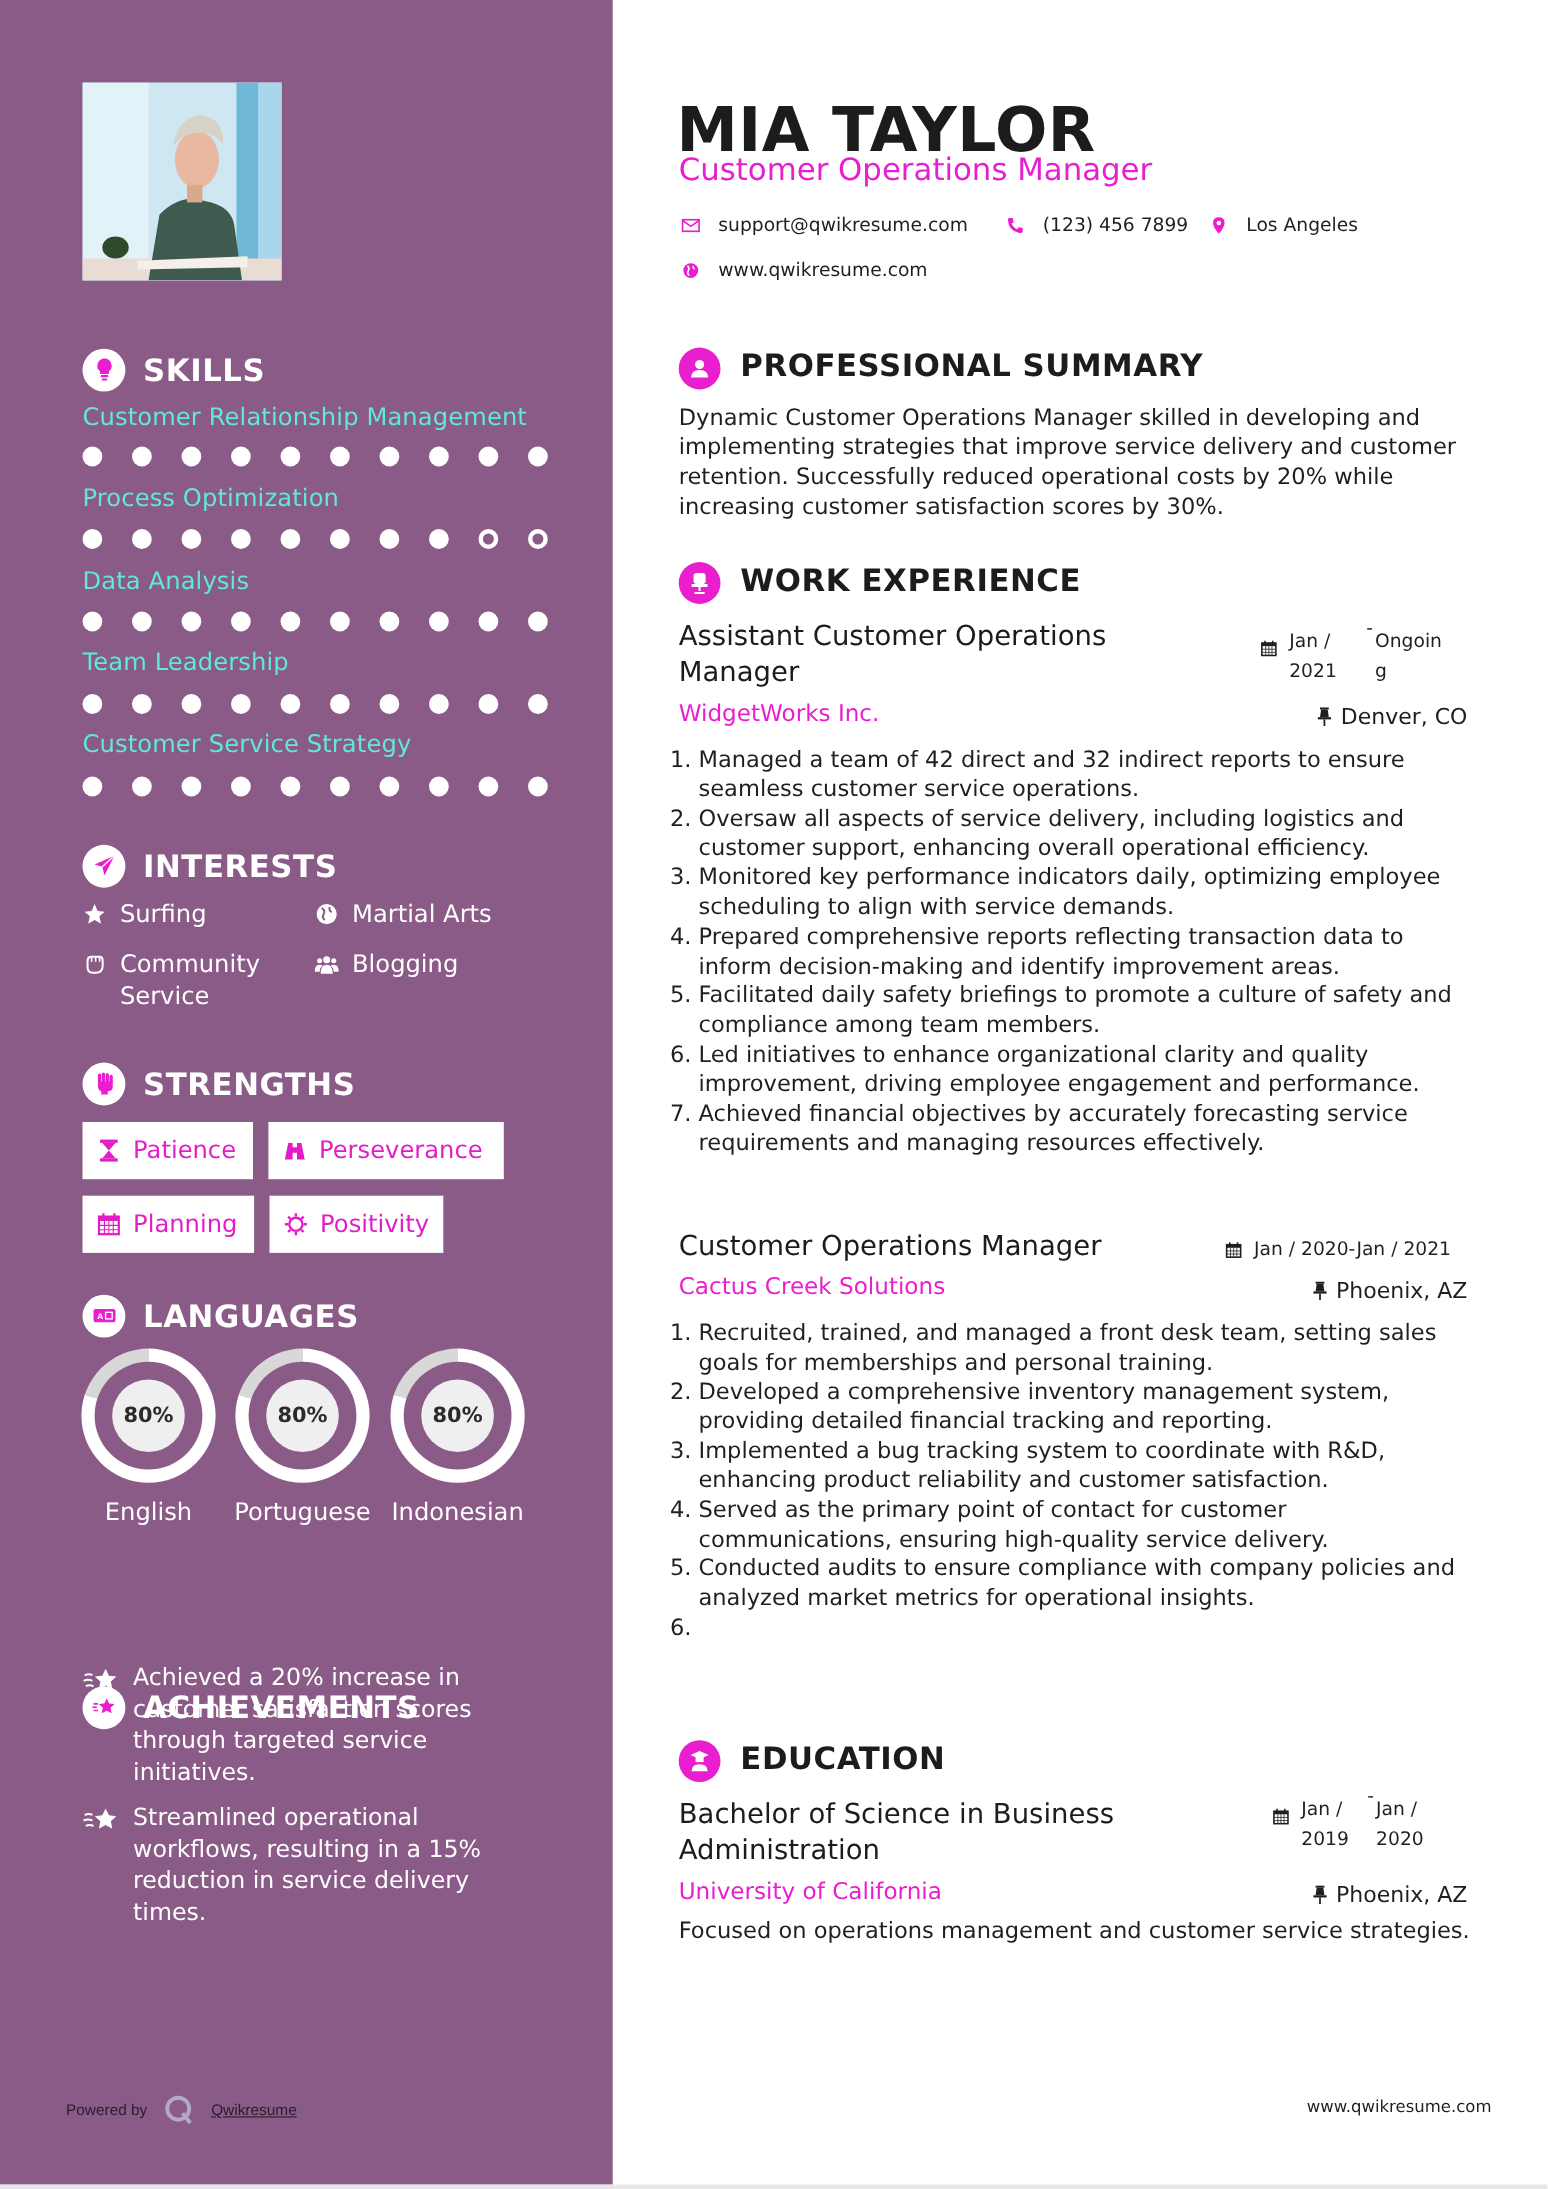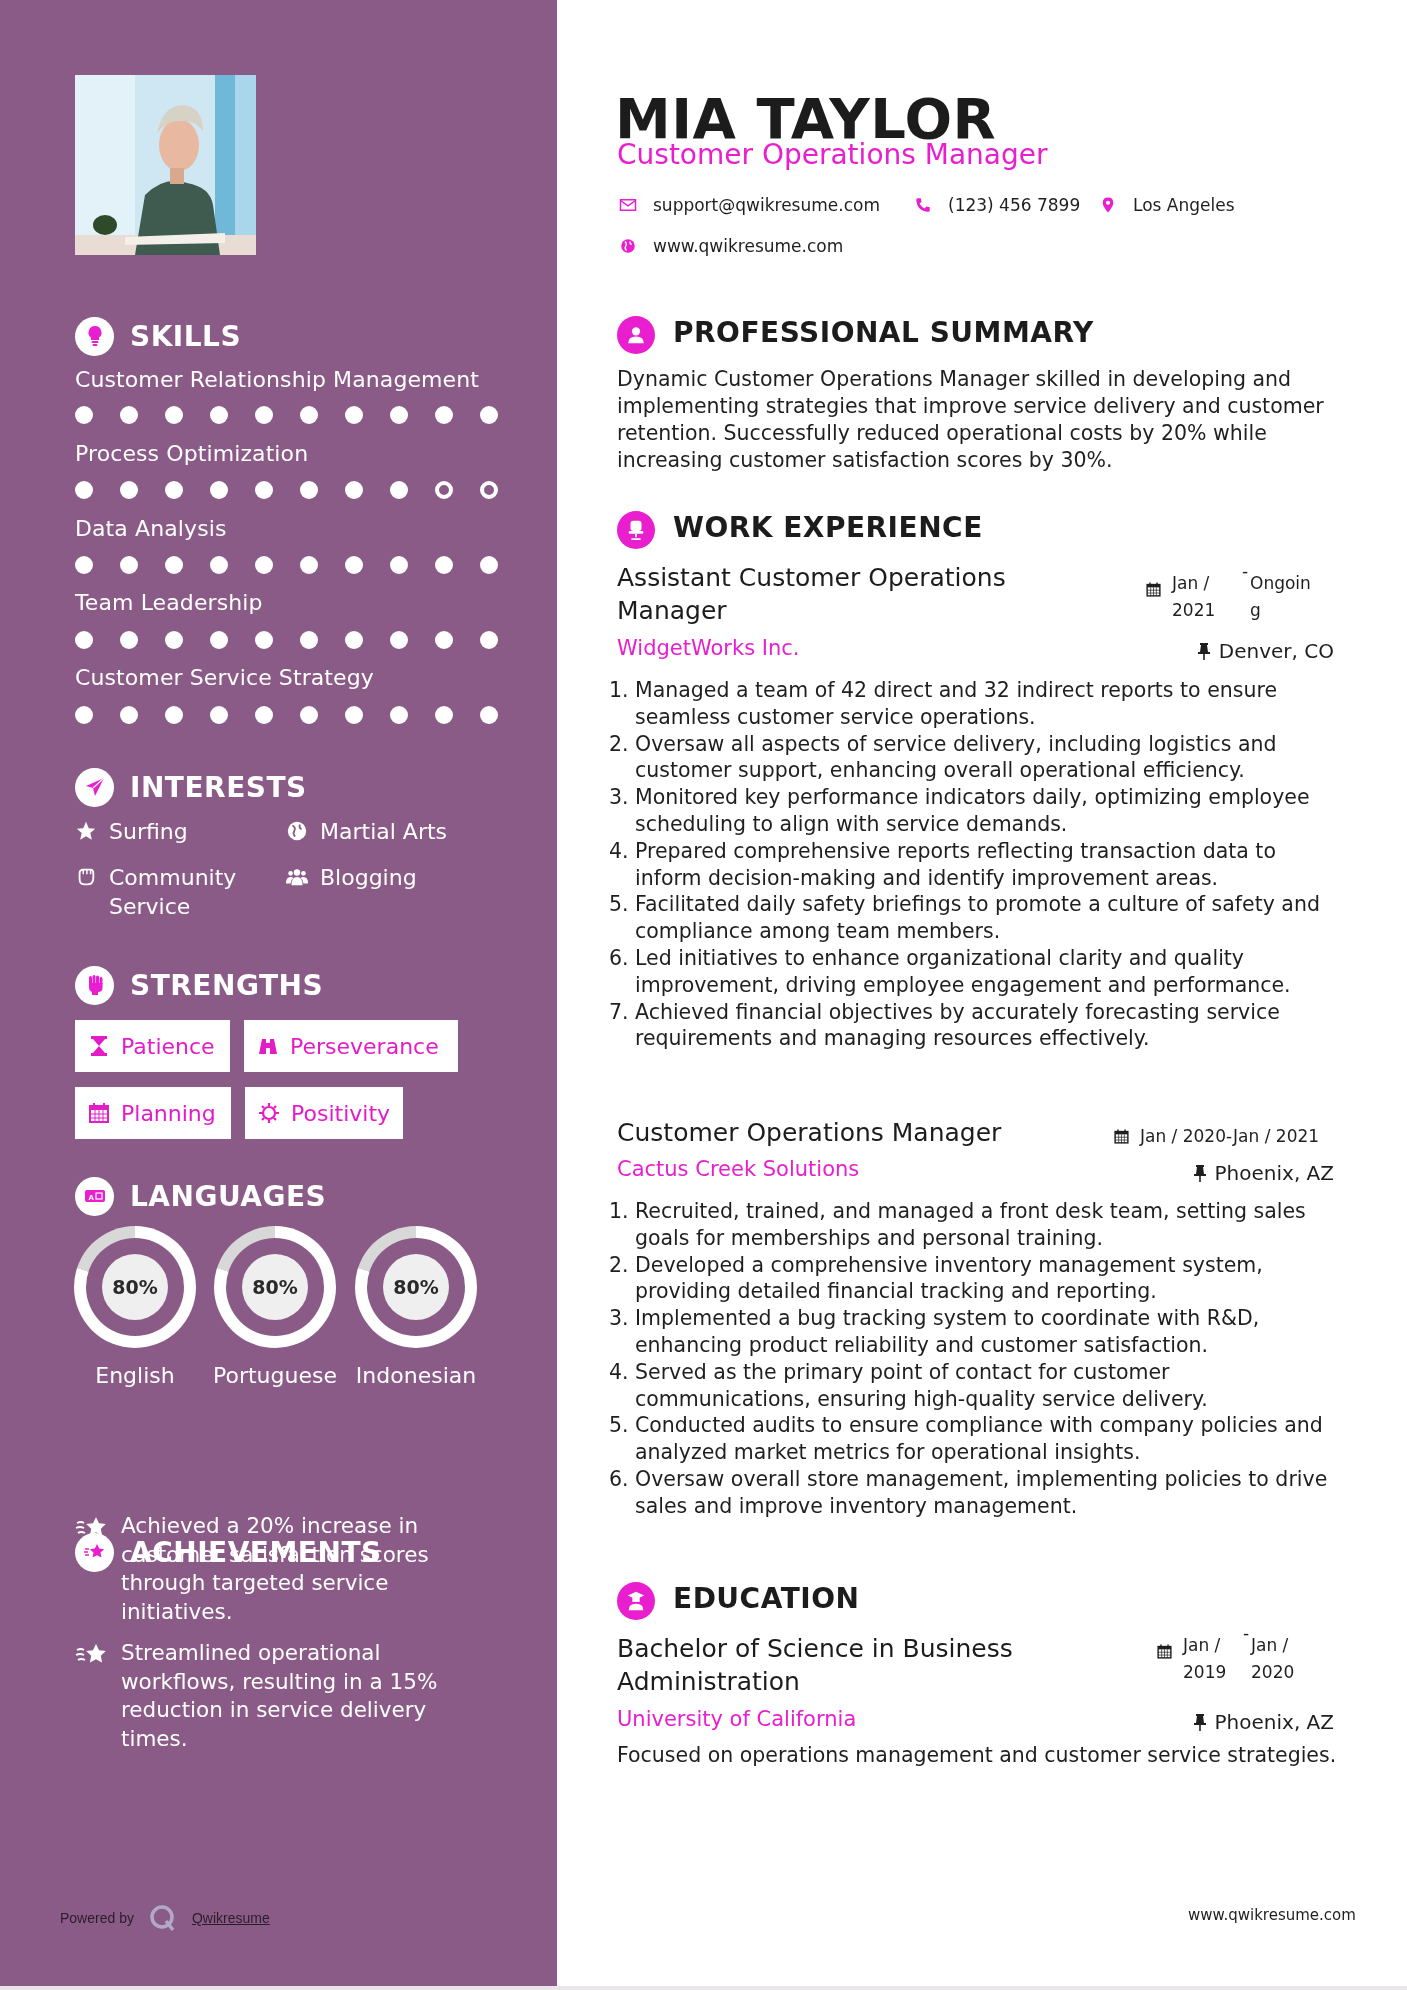--- a/index.html
+++ b/index.html
@@ -10,21 +10,21 @@
   .bottom-line { position: absolute; left: 0; top: 1986px; width: 1407px; height: 4px; background: #e9e6ea; }
 
   .photo { position: absolute; left: 75px; top: 75px; width: 181px; height: 180px; overflow: hidden; background: #cfe6f2; }
   .photo svg { display: block; width: 100%; height: 100%; }
 
   .sec-head { position: absolute; left: 75px; display: flex; align-items: center; height: 40px; }
   .sec-icon { width: 39px; height: 39px; border-radius: 50%; background: #ffffff; display: flex; align-items: center; justify-content: center; flex-shrink: 0; }
   .sec-icon svg { width: 24px; height: 24px; }
   .sec-title { margin-left: 16px; font-family: "DejaVu Sans", sans-serif; font-weight: bold; font-size: 28px; letter-spacing: 0.5px; color: #ffffff; }
 
-  .skill-label { position: absolute; left: 75px; font-size: 22px; color: #ffffff; font-family: "DejaVu Sans", sans-serif; font-weight: normal; letter-spacing: 0.1px; }
+  .skill-label { position: absolute; left: 75px; font-size: 22px; color: #5eead4; font-family: "DejaVu Sans", sans-serif; font-weight: normal; letter-spacing: 0.1px; }
   .dots { position: absolute; left: 75px; display: flex; gap: 27px; }
   .dot { width: 18px; height: 18px; border-radius: 50%; background: #ffffff; }
   .dot.empty { background: transparent; border: 4px solid #ffffff; }
 
   .interest { position: absolute; display: flex; align-items: flex-start; font-family: "DejaVu Sans", sans-serif; font-size: 22px; color: #ffffff; line-height: 29px; }
   .interest .ico { width: 22px; height: 22px; margin-right: 12px; margin-top: 3px; flex-shrink: 0; }
 
   .strength { position: absolute; height: 52px; background: #ffffff; display: flex; align-items: center; padding-left: 12px; font-family: "DejaVu Sans", sans-serif; font-size: 22px; color: #e41cc8; }
   .strength .ico { width: 24px; height: 24px; margin-right: 10px; flex-shrink: 0; }
 
@@ -435,21 +435,21 @@
       <path d="M7 11 V17" stroke="#1f1f1f" stroke-width="1.6"></path>
     </svg>
   <span>Phoenix, AZ</span>
 </div>
 <ol class="bullets" style="top:1198px;">
     <li><span class="num">1.</span><span>Recruited, trained, and managed a front desk team, setting sales goals for memberships and personal training.</span></li>
     <li><span class="num">2.</span><span>Developed a comprehensive inventory management system, providing detailed financial tracking and reporting.</span></li>
     <li><span class="num">3.</span><span>Implemented a bug tracking system to coordinate with R&amp;D, enhancing product reliability and customer satisfaction.</span></li>
     <li><span class="num">4.</span><span>Served as the primary point of contact for customer communications, ensuring high-quality service delivery.</span></li>
     <li><span class="num">5.</span><span>Conducted audits to ensure compliance with company policies and analyzed market metrics for operational insights.</span></li>
-    <li><span class="num">6.</span><span>Oversaw overall store management, implementing policies to drive sales and improve inventory management.</span></li>
+    <li><span class="num">6.</span></li>
   </ol>
 
 <div class="rhead" style="top:1582px;">
   <div class="sec-icon">
     <svg viewBox="0 0 24 24">
         <path d="M12 2 L21 6 L12 10 L3 6 Z" fill="#ffffff"></path>
         <rect x="8" y="8" width="8" height="5" fill="#ffffff"></rect>
         <path d="M4 22 Q4 15 12 15 Q20 15 20 22 Z" fill="#ffffff"></path>
       </svg>
   </div>

